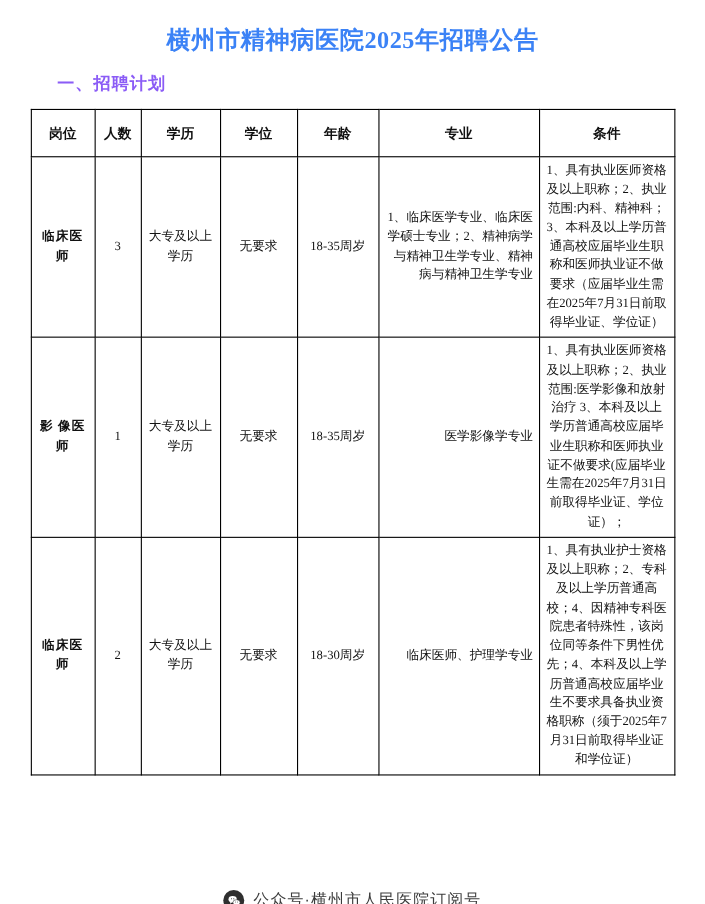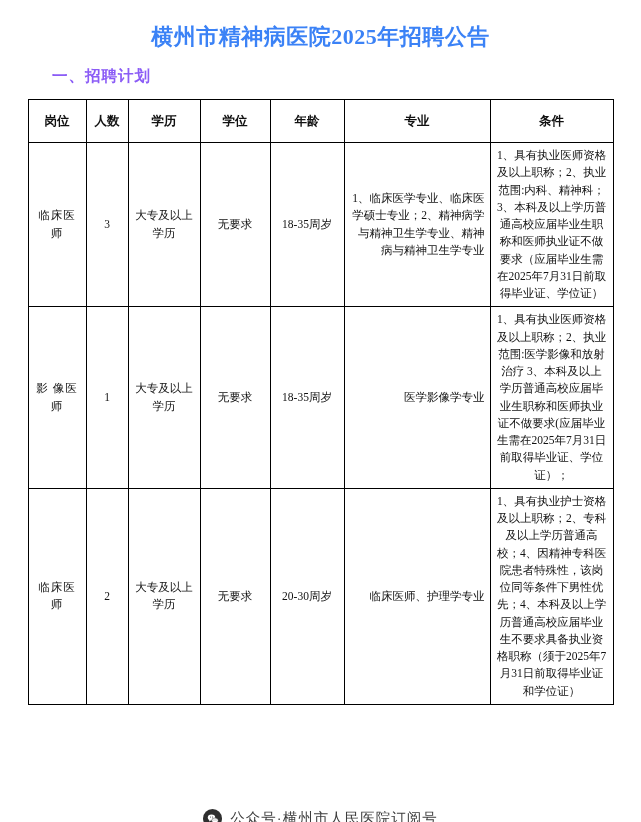--- a/index.html
+++ b/index.html
@@ -62,20 +62,21 @@
   td.c-post,
   td.c-num,
   td.c-edu,
   td.c-degree,
   td.c-age {
     text-align: center;
   }
   td.c-post {
     letter-spacing: 1px;
     line-height: 1.6;
+    font-weight: bold;
   }
   td.c-edu {
     line-height: 1.6;
   }
   td.c-major {
     text-align: right;
     line-height: 1.9;
   }
   td.c-cond {
     text-align: center;
@@ -167,21 +168,21 @@
         <td class="c-degree">无要求</td>
         <td class="c-age">18-35周岁</td>
         <td class="c-major">医学影像学专业</td>
         <td class="c-cond">1、具有执业医师资格及以上职称；2、执业范围:医学影像和放射治疗 3、本科及以上学历普通高校应届毕业生职称和医师执业证不做要求(应届毕业生需在2025年7月31日前取得毕业证、学位证）；</td>
       </tr>
       <tr>
         <td class="c-post">临床医师</td>
         <td class="c-num">2</td>
         <td class="c-edu">大专及以上学历</td>
         <td class="c-degree">无要求</td>
-        <td class="c-age">20-30周岁</td>
+        <td class="c-age">18-30周岁</td>
         <td class="c-major">临床医师、护理学专业</td>
         <td class="c-cond">1、具有执业护士资格及以上职称；2、专科及以上学历普通高校；4、因精神专科医院患者特殊性，该岗位同等条件下男性优先；4、本科及以上学历普通高校应届毕业生不要求具备执业资格职称（须于2025年7月31日前取得毕业证和学位证）</td>
       </tr>
     </tbody>
   </table>
 
   <div class="footer">
     <span class="footer-icon">
       <svg width="12" height="12" viewBox="0 0 24 24" aria-hidden="true">
         <ellipse cx="9" cy="9" rx="7.5" ry="6" fill="#ffffff"></ellipse>

